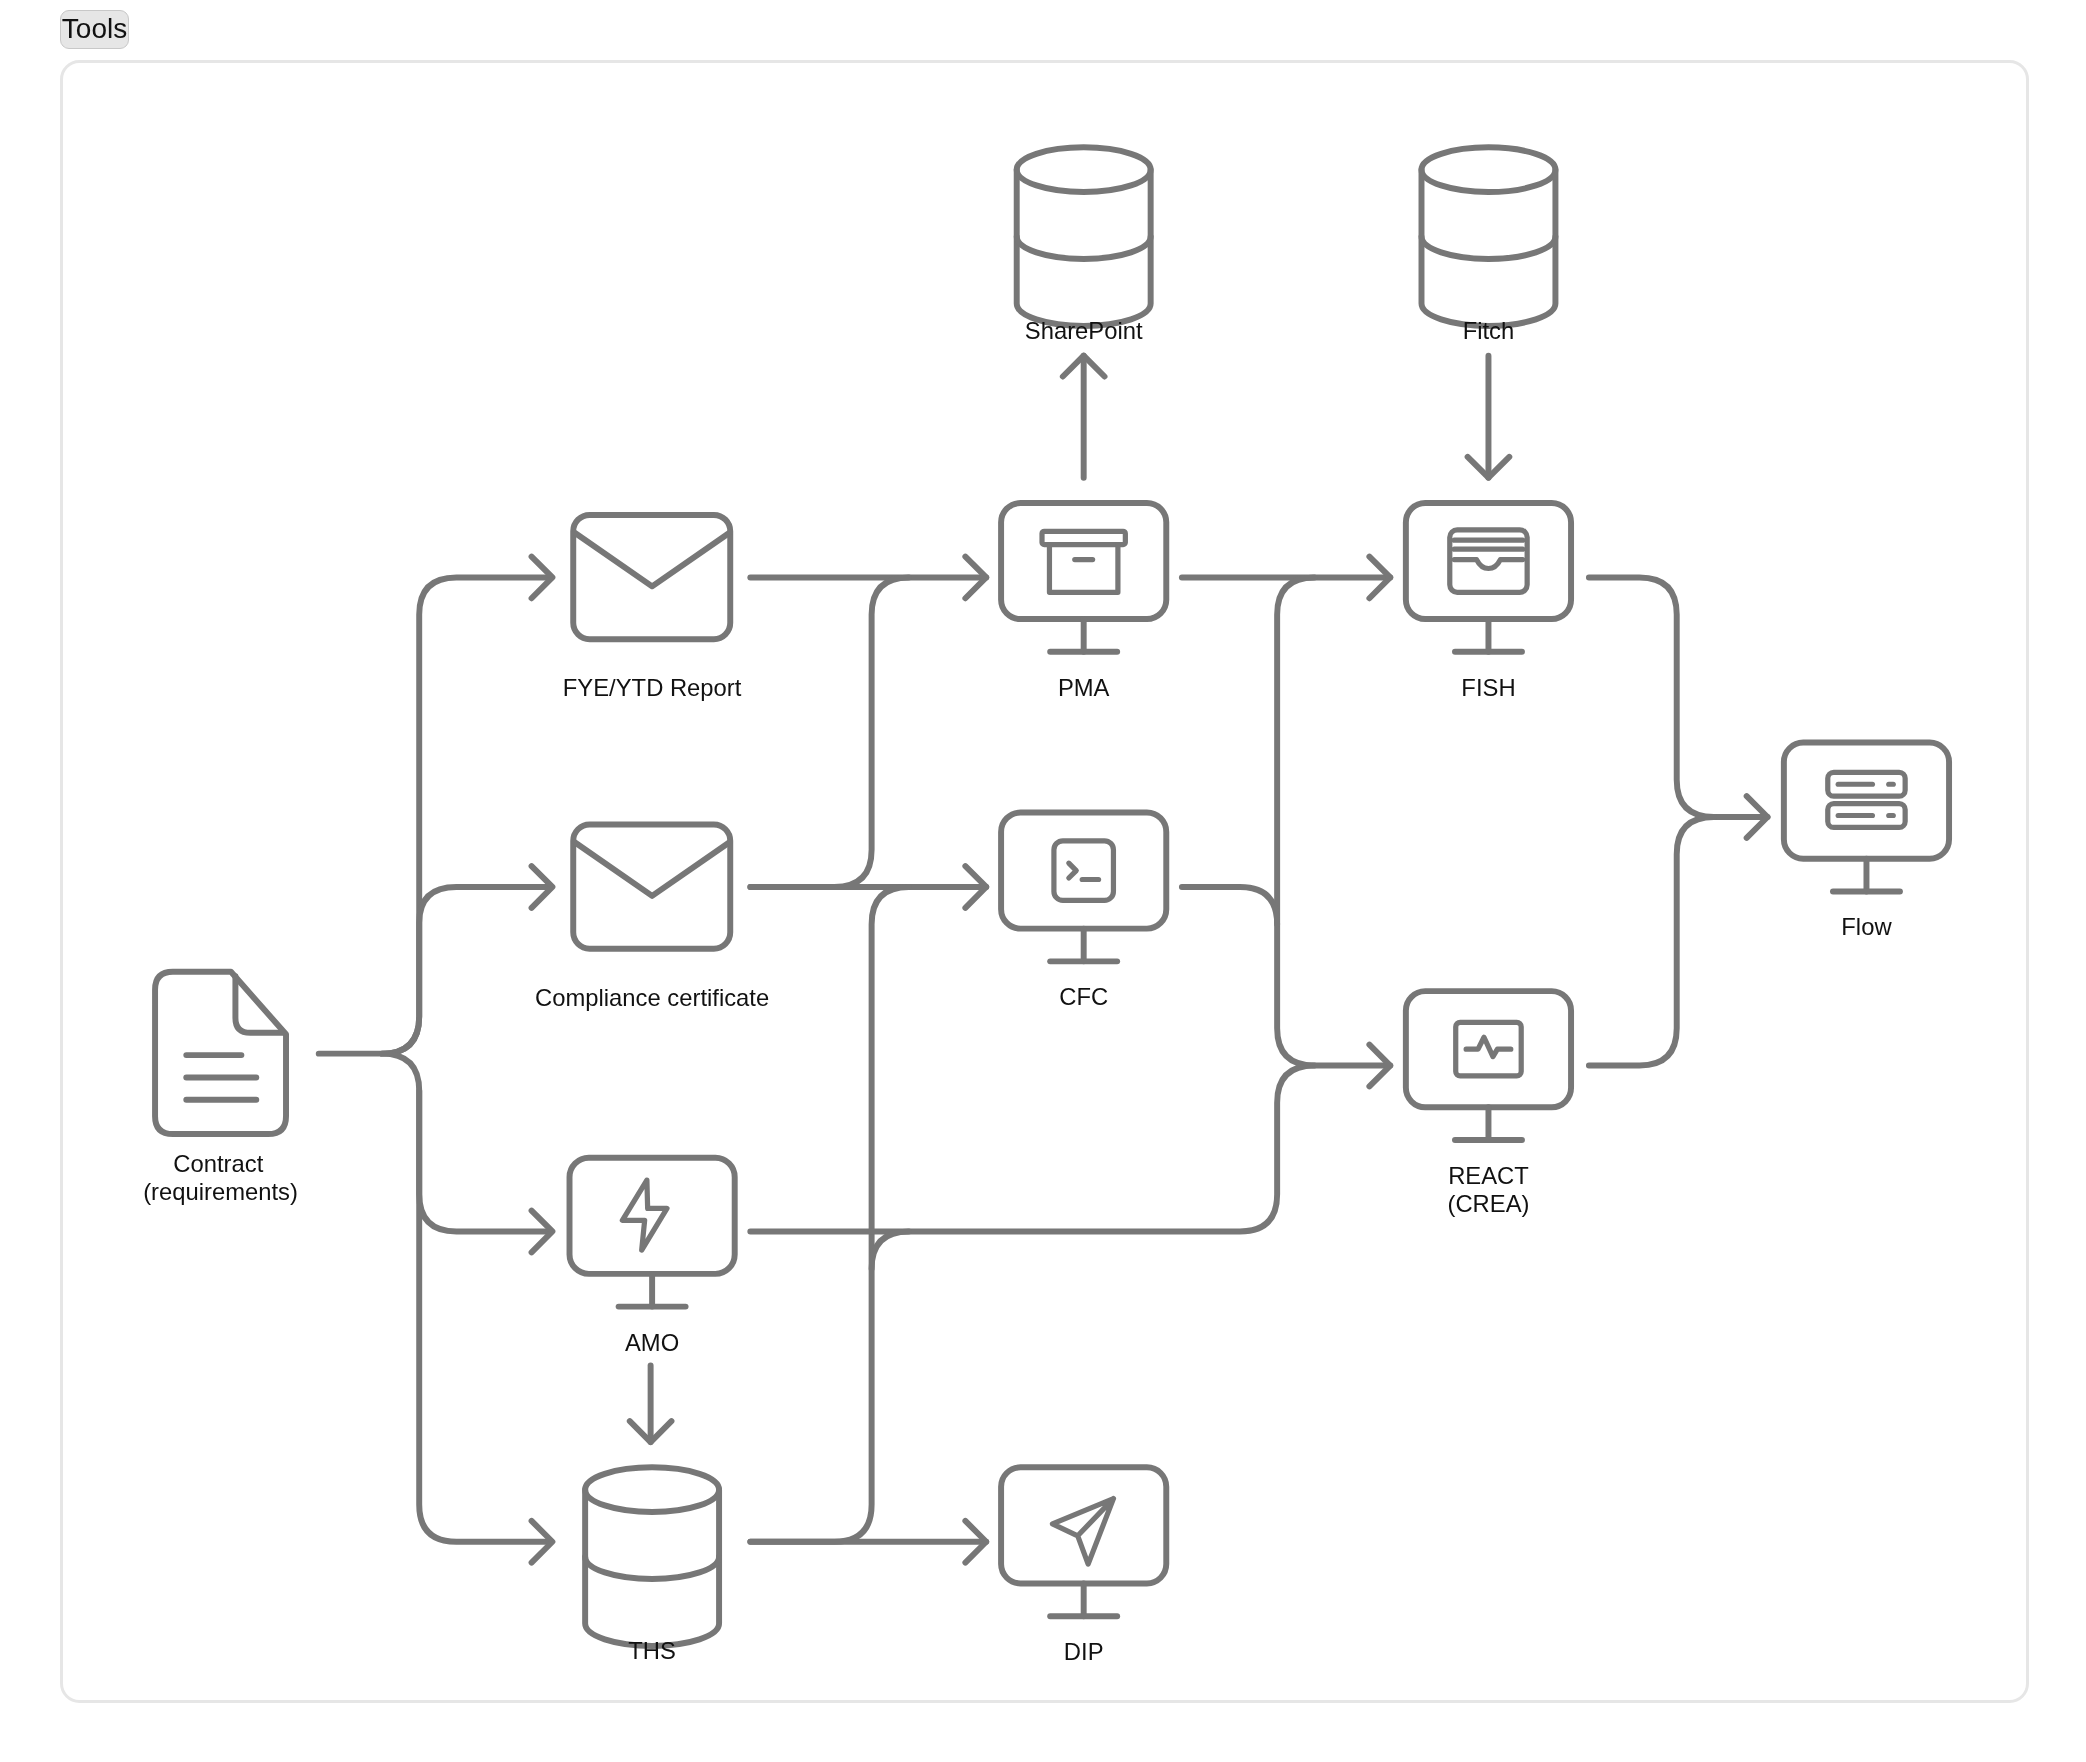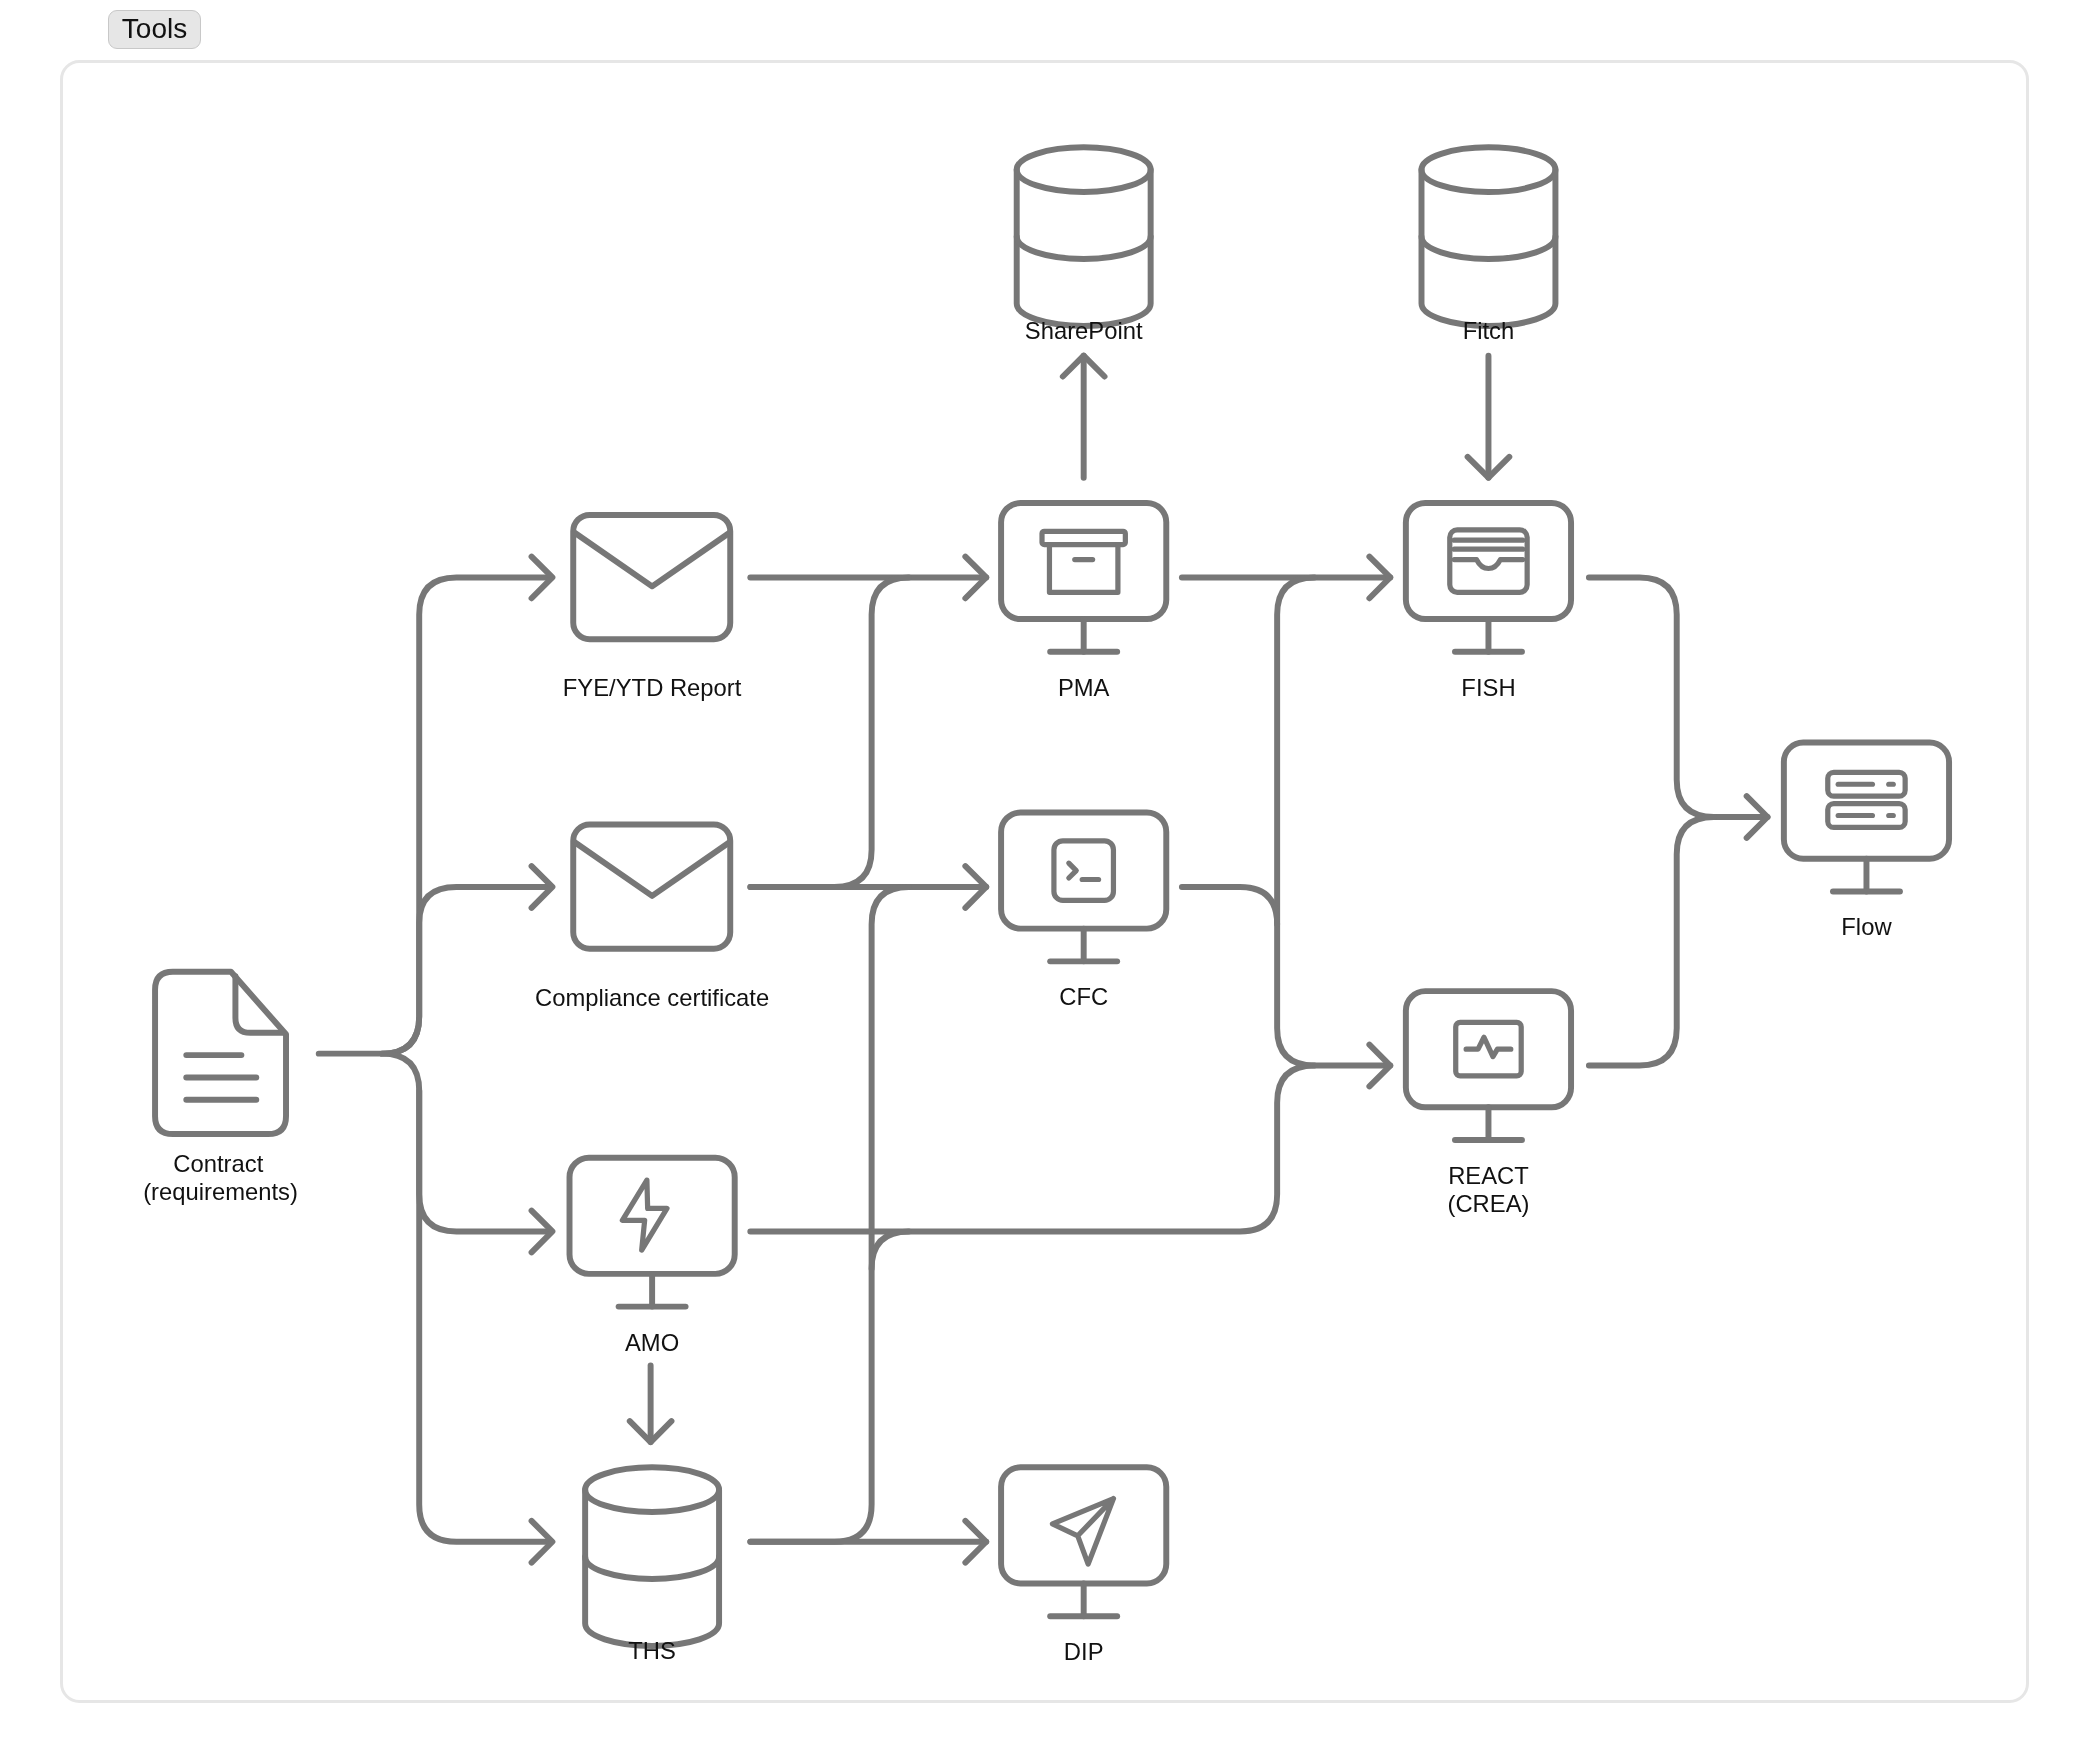--- a/index.html
+++ b/index.html
@@ -1,17 +1,17 @@
 <!DOCTYPE html>
 <html style="font-size:12px"><head>
 <meta charset="utf-8">
 <style>
   html,body{margin:0;padding:0;background:#ffffff;}
   body{width:2087px;height:1762px;position:relative;overflow:hidden;font-family:"Liberation Sans","DejaVu Sans",sans-serif;}
-  .tools-btn{position:absolute;left:60px;top:9.7px;width:93px;height:39px;background:#e6e6e6;border:1.5px solid #c8c8c8;border-radius:9px;box-sizing:border-box;font-size:28px;color:#111;display:flex;align-items:center;justify-content:center;cursor:pointer;margin-left:48px;}
+  .tools-btn{position:absolute;left:60px;top:9.7px;width:69px;height:39px;background:#e6e6e6;border:1.5px solid #c8c8c8;border-radius:9px;box-sizing:border-box;font-size:28px;color:#111;display:flex;align-items:center;justify-content:center;cursor:pointer;}
   .panel{position:absolute;left:60px;top:60px;width:1969px;height:1643px;border:3px solid #e6e6e6;border-radius:19.4px;box-sizing:border-box;background:#fff;}
   svg.diagram{position:absolute;left:0;top:0;}
   .lbl{font-family:"Liberation Sans","DejaVu Sans",sans-serif;font-size:32px;fill:#111;text-anchor:middle;}
   .s{fill:none;stroke:#777777;stroke-width:8;stroke-linecap:round;stroke-linejoin:round;}
   .si{fill:none;stroke:#777777;stroke-width:7;stroke-linecap:round;stroke-linejoin:round;}
 </style>
 </head>
 <body>
 
 <div class="tools-btn">

